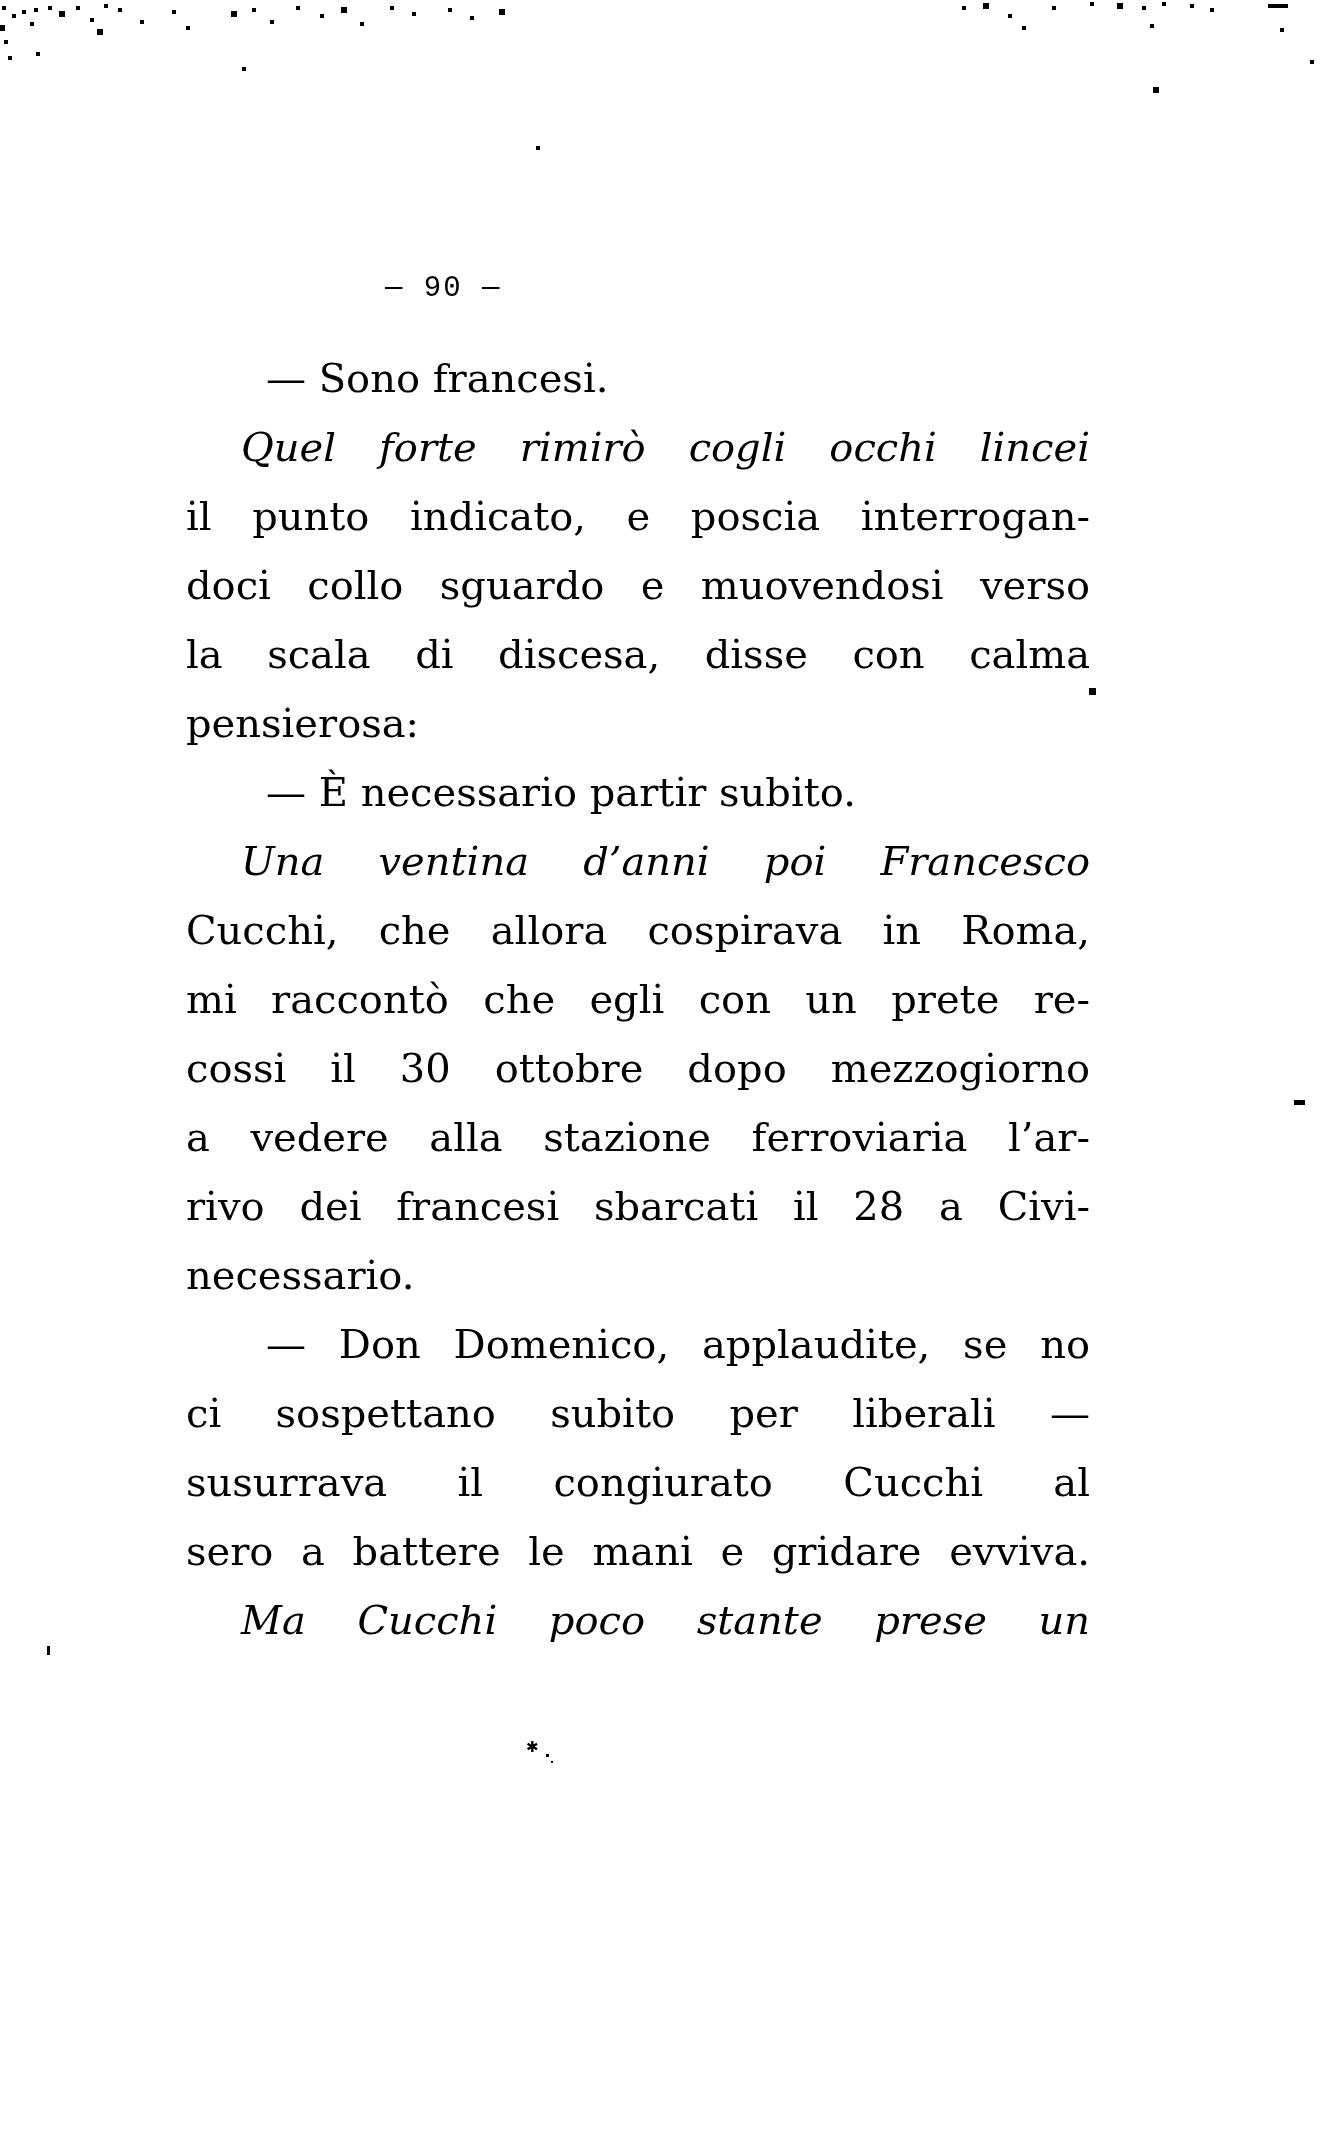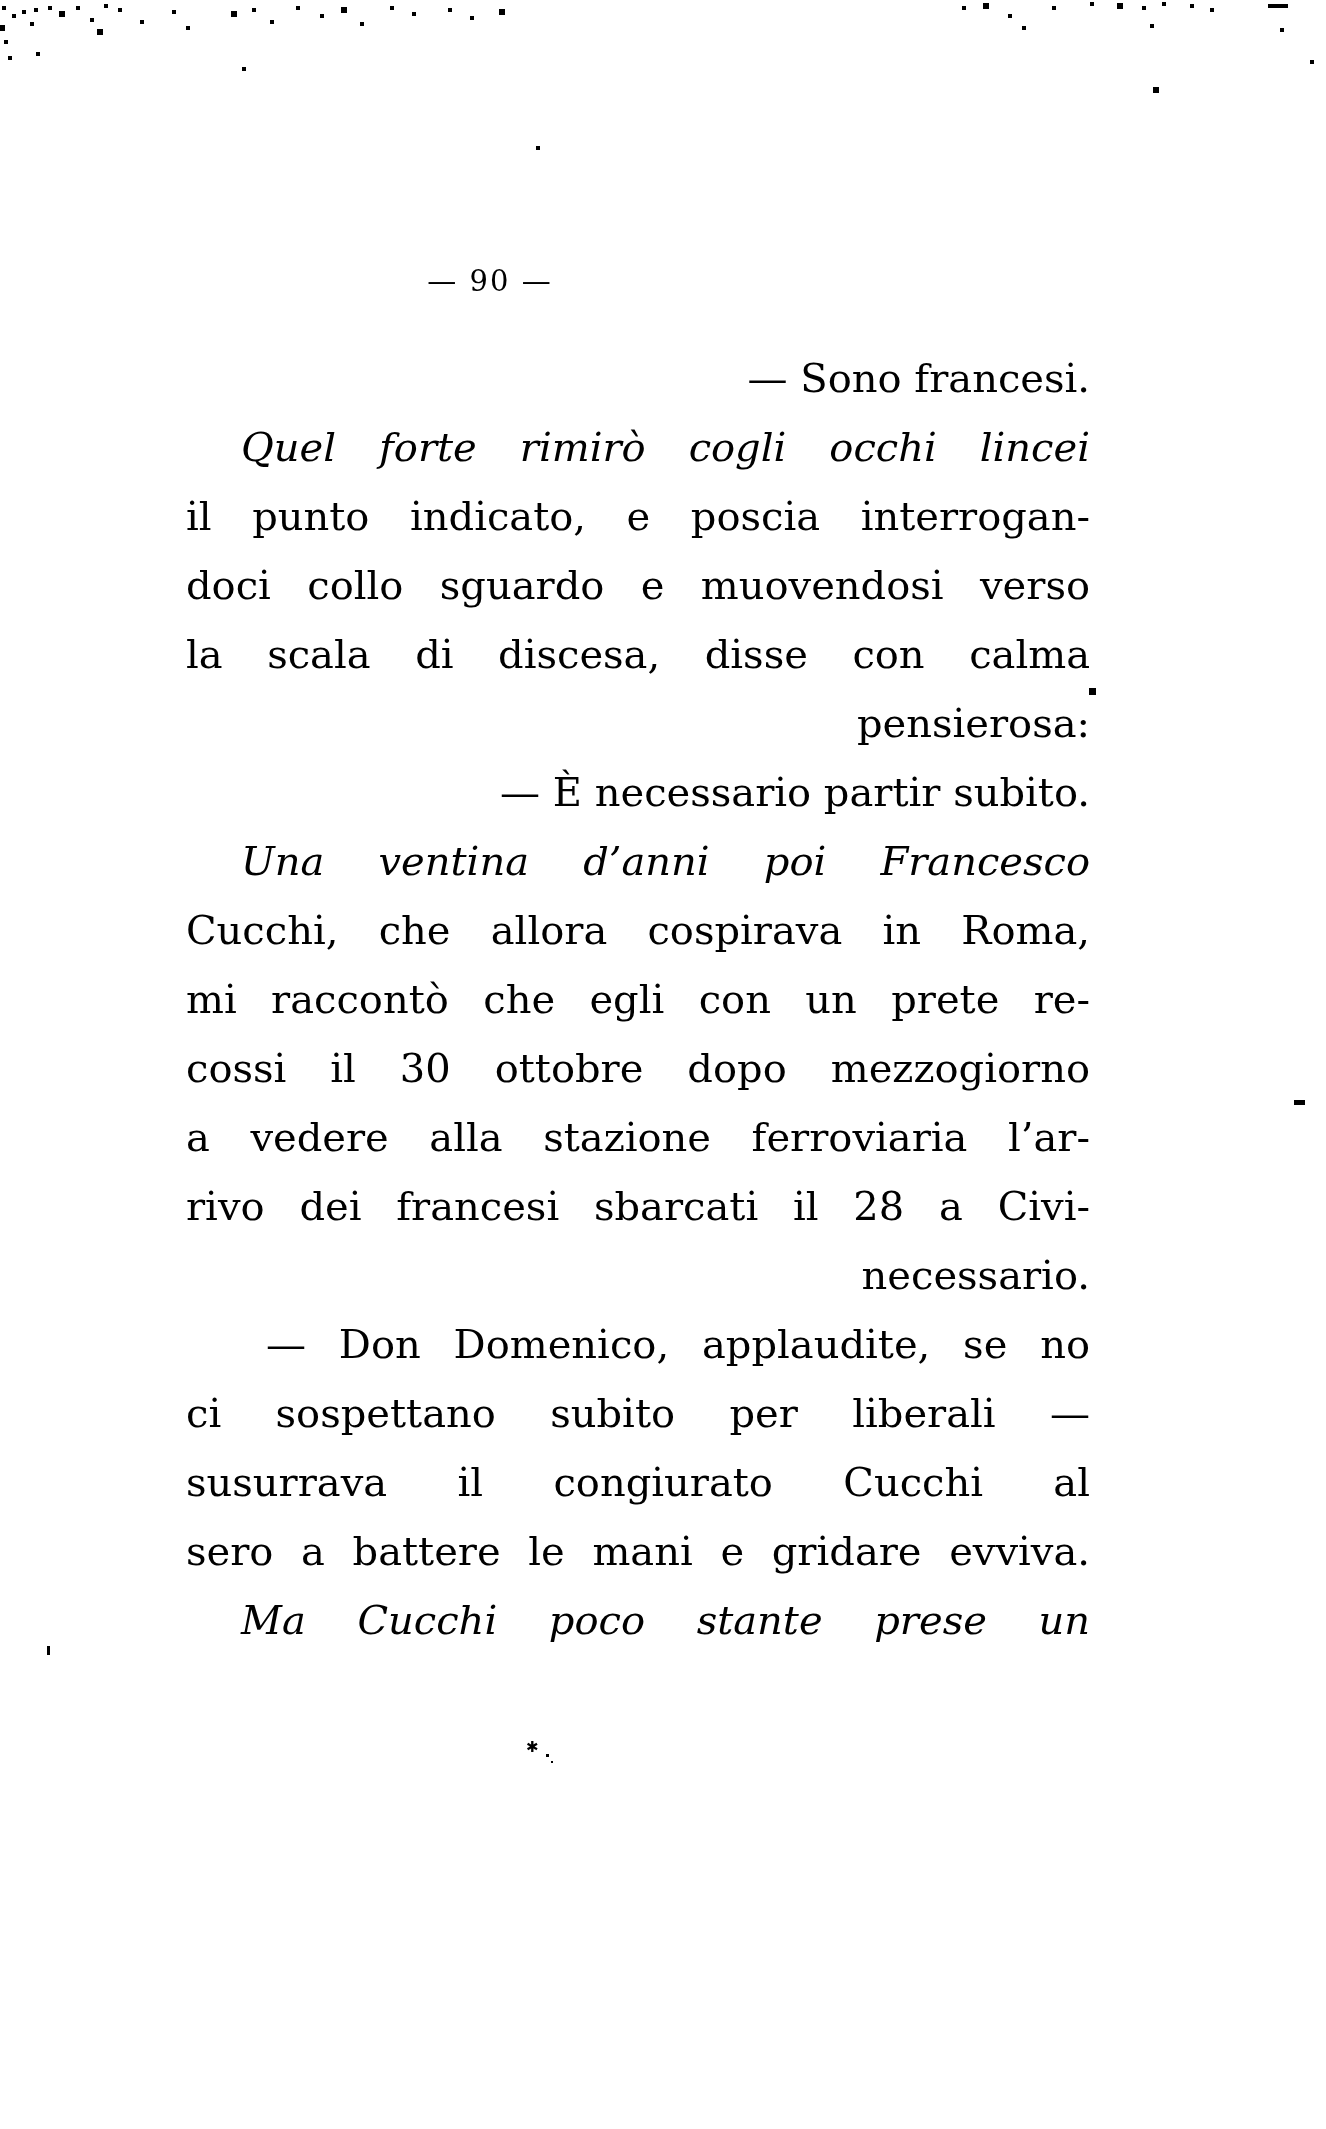--- a/index.html
+++ b/index.html
@@ -29,32 +29,32 @@
       1050px 0 0 0 #000, 1088px -4px 0 0 #000, 1116px -2px 0 1px #000, 1140px 0 0 0 #000,
       1148px 18px 0 0 #000, 1160px -4px 0 0 #000, 1188px -2px 0 0 #000, 1208px 2px 0 0 #000,
       1278px 22px 0 0 #000, 1152px 82px 0 1px #000, 1308px 54px 0 0 #000;
   }
   .dash-top   { position: absolute; left: 1268px; top: 4px;    width: 20px; height: 4px; background: #000; }
   .dot-right  { position: absolute; left: 1089px; top: 688px;  width: 7px;  height: 7px; background: #000; }
   .dash-right { position: absolute; left: 1294px; top: 1100px; width: 11px; height: 5px; background: #000; }
   .tick-left  { position: absolute; left: 47px;   top: 1646px; width: 3px;  height: 9px; background: #000; }
 
   .pagenum {
-    position: absolute; left: 385px; top: 264px; width: 210px;
-    text-align: center; font-size: 29px; letter-spacing: 2px;
+    position: absolute; left: 385px; top: 272px; width: 210px;
+    font-size: 29px; letter-spacing: 2px; font-family: Liberation Mono, monospace;
   }
 
   .text-block {
     position: absolute; left: 186px; top: 344px; width: 904px;
   }
   .line {
     height: 69px; line-height: 69px; font-size: 40px;
   }
   .j  { text-align: justify; text-align-last: justify; text-justify: inter-word; }
-  .nj { text-align: right; }
+  .nj { text-align: left; }
   .ind-dash { padding-left: 80px; }
   .ind-par  { padding-left: 55px; font-style: italic; }
 
   .printers-mark {
     position: absolute; left: 526px; top: 1740px;
     font-size: 15px; line-height: 15px; color: #000;
   }
   .printers-mark .speck  { position: absolute; left: 20px; top: 14px; width: 3px; height: 3px; background: #000; }
   .printers-mark .speck2 { position: absolute; left: 25px; top: 21px; width: 2px; height: 2px; background: #000; }
 </style>

